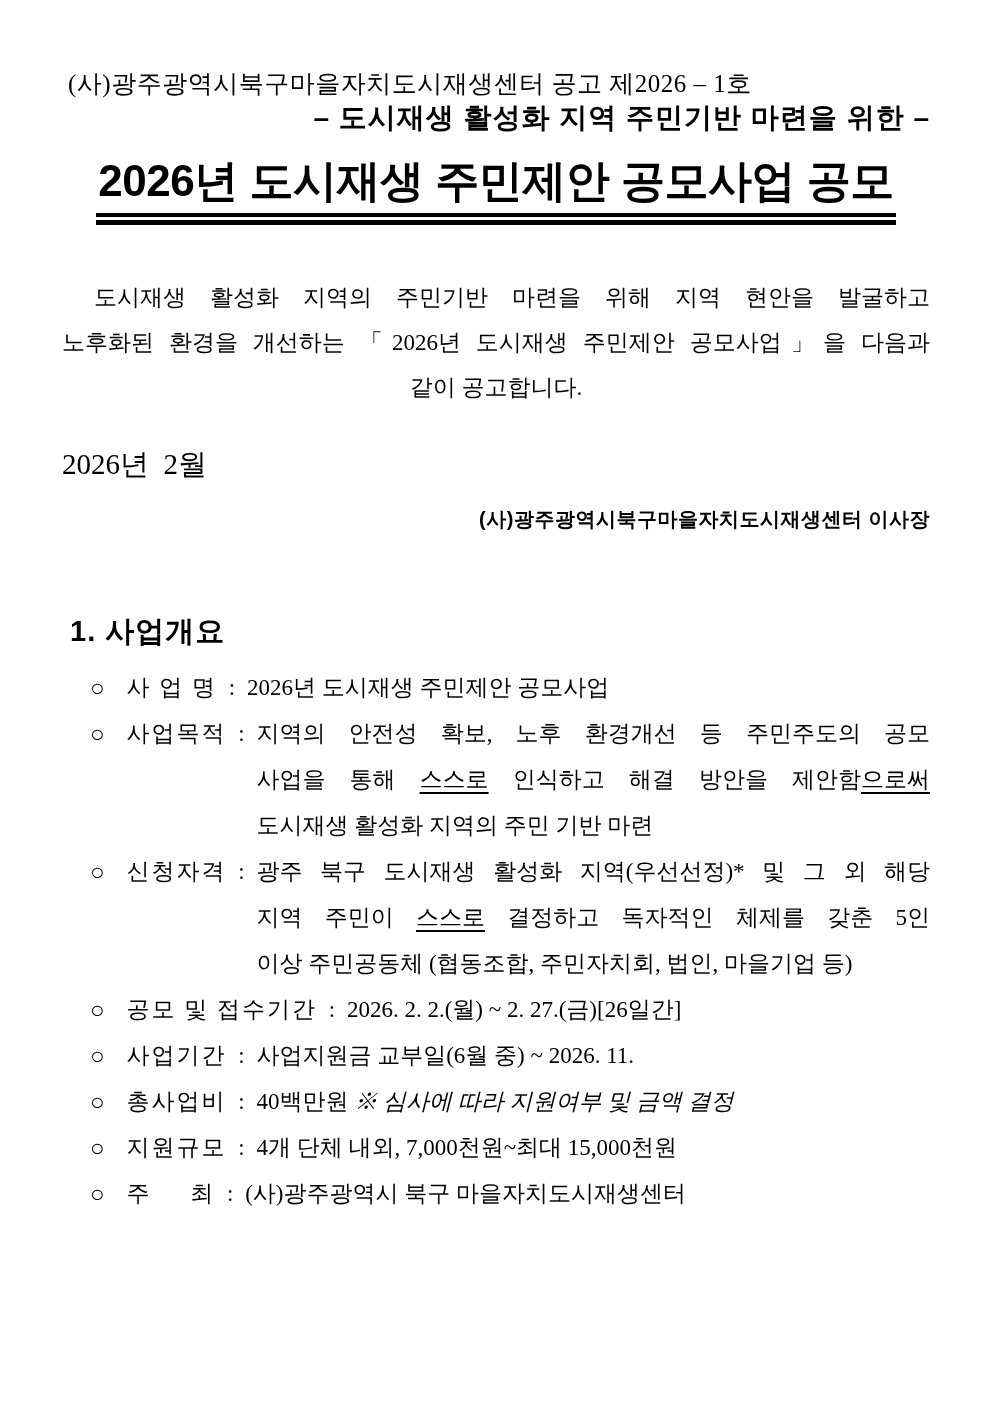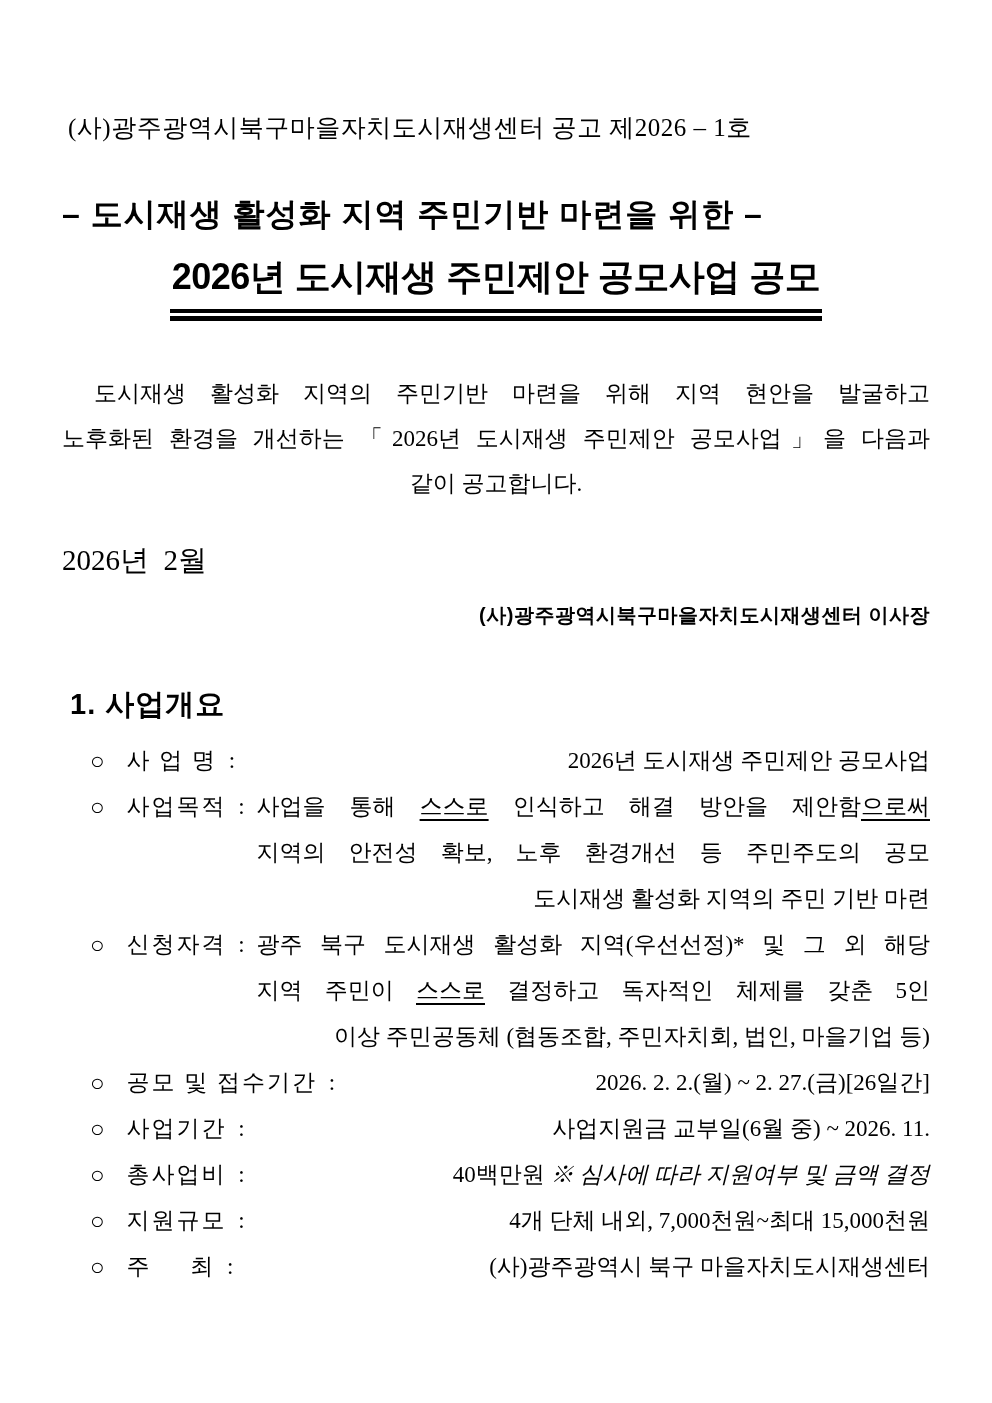--- a/index.html
+++ b/index.html
@@ -2,67 +2,67 @@
 <html><head>
 <meta charset="utf-8">
 <style>
   html,body{margin:0;padding:0;background:#e8e8e8;}
   .page{
     width:992px;height:1403px;background:#ffffff;color:#000000;
     font-family:"Liberation Serif","DejaVu Serif",serif;
     position:relative;overflow:hidden;margin:0 auto;
     box-sizing:border-box;
   }
-  .inner{padding:112px 62px 0 62px;box-sizing:border-box;}
+  .inner{padding:68px 62px 0 62px;box-sizing:border-box;}
 
   .notice-no{
     font-size:25px;line-height:32px;padding-left:6px;letter-spacing:0.5px;
     white-space:pre;
   }
   .subtitle{
-    margin-top:52px;text-align:left;
+    text-align:right;
     font-family:"Liberation Sans","DejaVu Sans",sans-serif;
-    font-weight:bold;font-size:32px;line-height:36px;letter-spacing:1px;
+    font-weight:bold;font-size:28px;line-height:36px;letter-spacing:1px;
     white-space:pre;
   }
   .title-wrap{margin-top:18px;text-align:center;}
   .title-outer{display:inline-block;border-bottom:5px solid #000;padding-bottom:3px;}
   .title-inner{
     display:inline-block;border-bottom:4px solid #000;padding:0 2px 5px 2px;
     font-family:"Liberation Sans","DejaVu Sans",sans-serif;
-    font-weight:bold;font-size:36px;line-height:54px;letter-spacing:-0.5px;
+    font-weight:bold;font-size:44px;line-height:54px;letter-spacing:-0.5px;
     white-space:pre;
   }
   .intro{margin-top:50px;font-size:23px;line-height:45px;}
   .intro .intro-line{text-align:center;}
   .intro .intro-line.first{padding-left:32px;}
   .intro .intro-line.justify{text-align:justify;text-align-last:justify;}
 
   .date-line{
     margin-top:38px;text-align:left;padding-right:32px;
     font-size:29px;line-height:32px;white-space:pre;
   }
   .issuer-line{
     margin-top:22px;text-align:right;
     font-family:"Liberation Sans","DejaVu Sans",sans-serif;
     font-weight:bold;font-size:20px;line-height:34px;letter-spacing:0.5px;
     white-space:pre;
   }
   .section-heading{
-    margin-top:54px;padding-left:8px;
+    margin-top:77px;padding-left:8px;
     font-family:"Liberation Sans","DejaVu Sans",sans-serif;
     font-weight:bold;font-size:29px;line-height:36px;letter-spacing:1px;
   }
   .project-list{margin-top:16px;font-size:23px;line-height:46px;}
   .item{display:flex;align-items:flex-start;padding-left:28px;}
   .item .bullet{flex:0 0 auto;margin-right:22px;font-size:24px;}
   .item .label{flex:0 0 auto;white-space:pre;letter-spacing:2px;}
   .item .sep{flex:0 0 auto;white-space:pre;padding:0 6px;}
   .item .content{flex:1 1 auto;min-width:0;}
-  .content .line{text-align:right;}
+  .content .line{text-align:left;}
   .content .line.justify{text-align:justify;text-align-last:justify;}
   .u{text-decoration:underline;text-underline-offset:5px;}
   .i{font-style:italic;margin-top:8px;}
 </style>
 </head>
 <body>
 
 <div class="page">
   <div class="inner">
 
@@ -93,22 +93,22 @@
           <span class="sep"> : </span>
           <div class="content">
             <div class="line"><span>2026년 도시재생 주민제안 공모사업</span></div>
           </div>
         </div>
         <div class="item">
           <span class="bullet">○</span>
           <span class="label">사업목적</span>
           <span class="sep"> : </span>
           <div class="content">
+            <div class="line justify"><span>지역의 안전성 확보, 노후 환경개선 등 주민주도의 공모</span></div>
             <div class="line justify"><span>사업을 통해 </span><span class="u ">스스로</span><span> 인식하고 해결 방안을 제안함</span><span class="u ">으로써</span></div>
-            <div class="line justify"><span>지역의 안전성 확보, 노후 환경개선 등 주민주도의 공모</span></div>
             <div class="line"><span>도시재생 활성화 지역의 주민 기반 마련</span></div>
           </div>
         </div>
         <div class="item">
           <span class="bullet">○</span>
           <span class="label">신청자격</span>
           <span class="sep"> : </span>
           <div class="content">
             <div class="line justify"><span>광주 북구 도시재생 활성화 지역(우선선정)* 및 그 외 해당</span></div>
             <div class="line justify"><span>지역 주민이 </span><span class="u ">스스로</span><span> 결정하고 독자적인 체제를 갖춘 5인</span></div>

